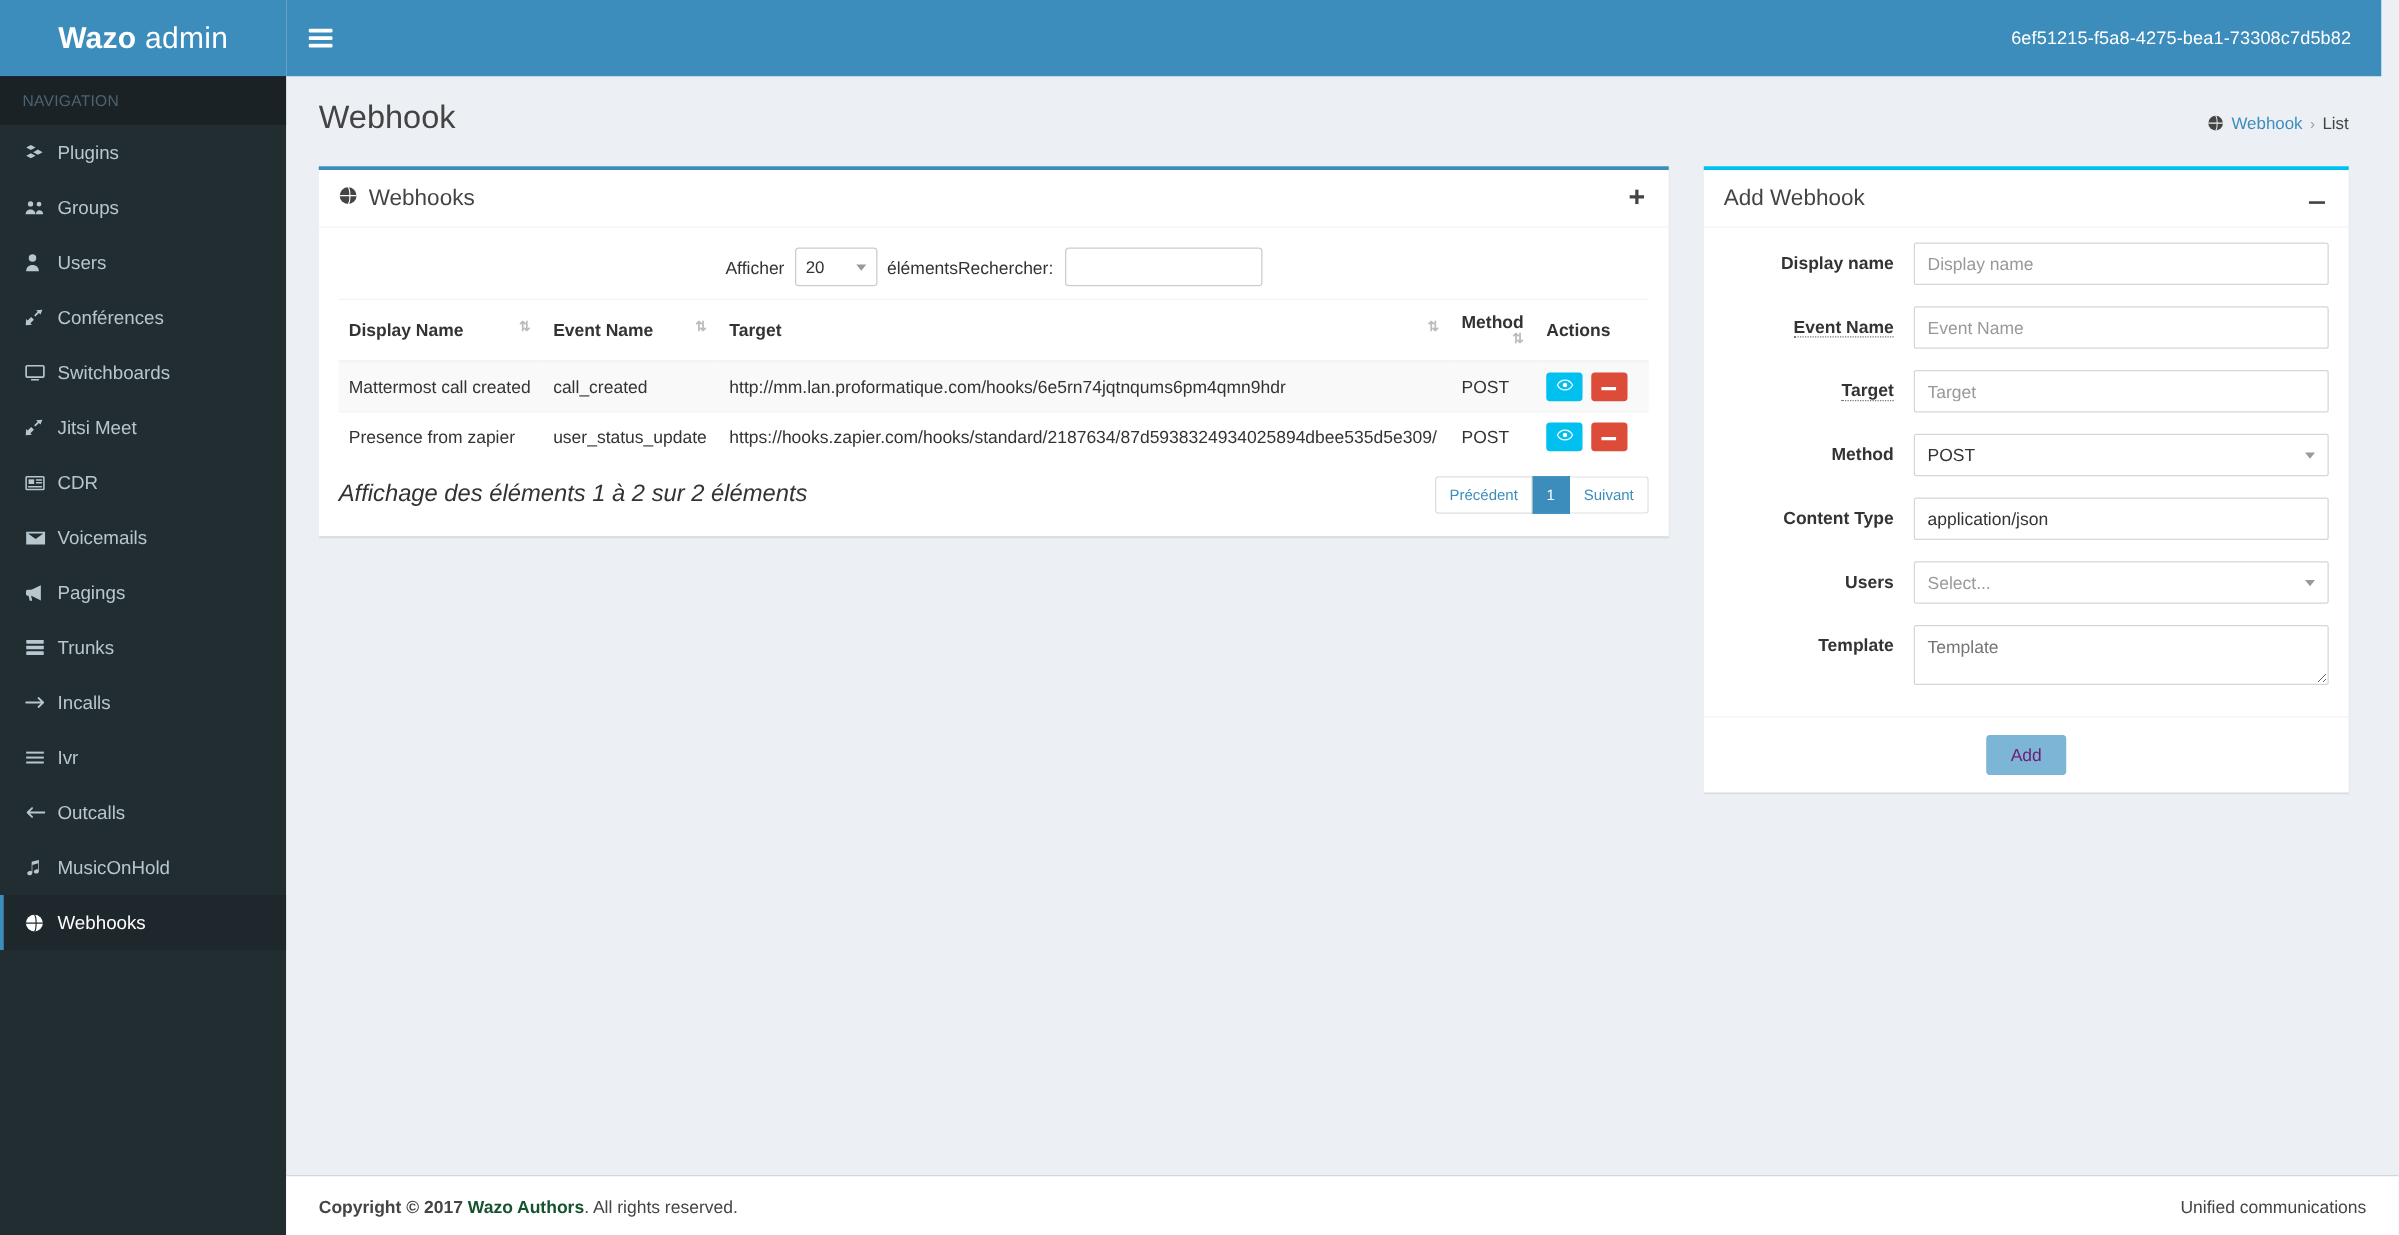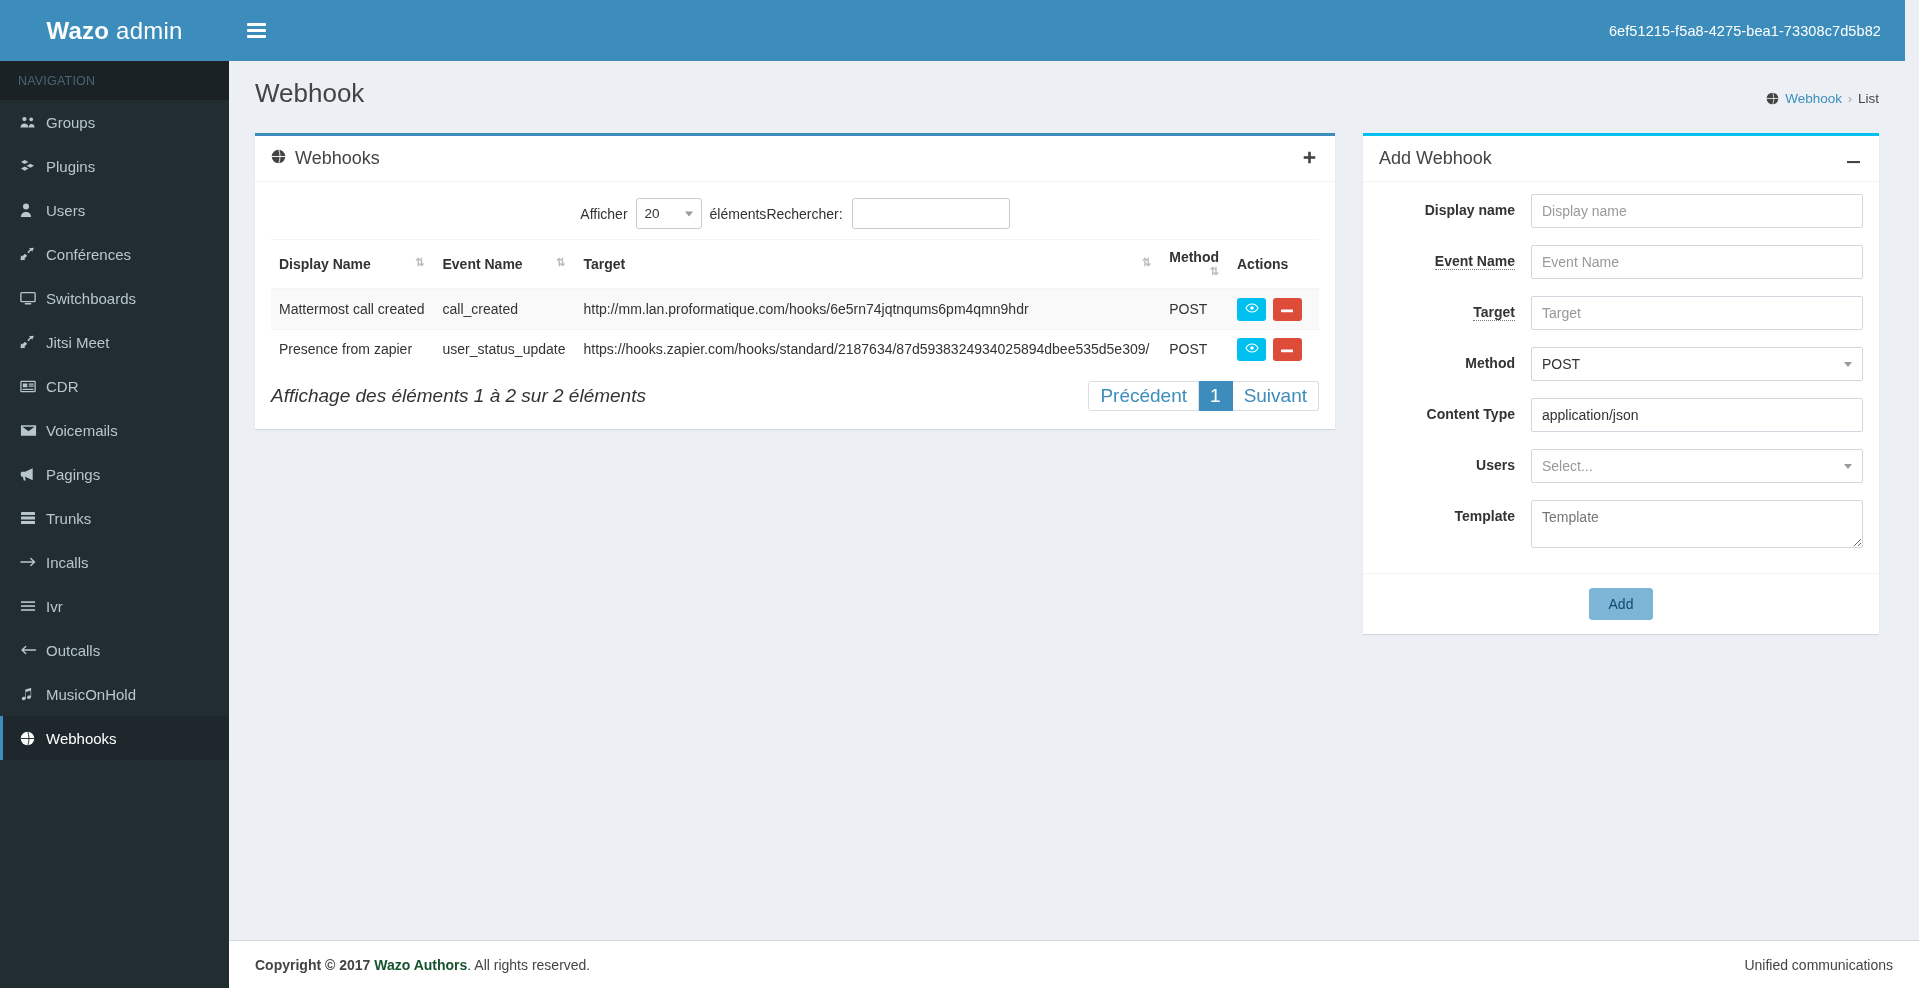--- a/index.html
+++ b/index.html
@@ -200,21 +200,21 @@
     display: flex; align-items: center; justify-content: space-between;
     padding: 12px 0 4px 0;
   }
   .dt-info { font-size: 19px; color: #333; font-style: italic; }
   .pagination { display: flex; }
   .pagination a {
     display: inline-flex; align-items: center; justify-content: center;
     height: 30px; padding: 0 11px;
     border: 1px solid #ddd; border-left: none;
     background: #fff; color: #3c8dbc;
-    font-size: 19px; cursor: pointer; text-decoration: none;
+    font-size: 12px; cursor: pointer; text-decoration: none;
   }
   .pagination a:first-child { border-left: 1px solid #ddd; border-radius: 3px 0 0 3px; }
   .pagination a:last-child { border-radius: 0 3px 3px 0; }
   .pagination a.active { background: #3c8dbc; border-color: #3c8dbc; color: #fff; }
 
   
   .form-row {
     display: flex; align-items: flex-start;
     margin-bottom: 17px;
   }
@@ -259,21 +259,21 @@
     padding: 8px 10px;
     font-size: 14px; font-family: inherit; color: #999;
     resize: vertical; outline: none; background: #fff;
   }
   .box-footer {
     border-top: 1px solid #f4f4f4;
     padding: 14px 16px;
     display: flex; justify-content: center;
   }
   .btn-primary {
-    background: #7cb5d6; border: 1px solid #7cb5d6; color: #0c4a6e;
+    background: #7cb5d6; border: 1px solid #7cb5d6; color: #701a75;
     padding: 7px 19px; border-radius: 3px;
     font-size: 14px; font-family: inherit; cursor: pointer;
   }
 
   
   .footer {
     position: absolute; left: 0; bottom: 0;
     width: 1690px; height: 48px;
     background: #fff; border-top: 1px solid #d2d6de;
     display: flex; align-items: center; justify-content: space-between;
@@ -292,36 +292,36 @@
   <aside class="sidebar">
     <div class="brand">
       <span class="b-strong">Wazo</span>
       <span class="b-light">admin</span>
     </div>
     <div class="nav-header">NAVIGATION</div>
     <ul class="nav">
 
       <li>
         <span class="ico">
+          <svg width="15" height="15" viewBox="0 0 16 16" fill="currentColor">
+              <path d="M5 1 1 3.2 5 5.4 9 3.2 5 1zM11 5 7 7.2l4 2.2 4-2.2L11 5zM5 8 1 10.2l4 2.2 4-2.2L5 8z"></path>
+            </svg>
+        </span>
+        <span class="lbl">Plugins</span>
+      </li>
+
+      <li>
+        <span class="ico">
           <svg width="16" height="15" viewBox="0 0 18 16" fill="currentColor">
               <circle cx="5" cy="4.2" r="2.4"></circle>
               <circle cx="12.6" cy="4.4" r="2.1"></circle>
               <path d="M.6 13.6c0-2.9 2-4.4 4.4-4.4s4.4 1.5 4.4 4.4H.6zM9.8 13.6c0-2.2 1.3-3.8 3-3.8 2 0 3.6 1.3 3.6 3.8H9.8z"></path>
             </svg>
         </span>
         <span class="lbl">Groups</span>
-      </li>
-
-      <li>
-        <span class="ico">
-          <svg width="15" height="15" viewBox="0 0 16 16" fill="currentColor">
-              <path d="M5 1 1 3.2 5 5.4 9 3.2 5 1zM11 5 7 7.2l4 2.2 4-2.2L11 5zM5 8 1 10.2l4 2.2 4-2.2L5 8z"></path>
-            </svg>
-        </span>
-        <span class="lbl">Plugins</span>
       </li>
 
       <li>
         <span class="ico">
           <svg width="12" height="15" viewBox="0 0 12 16" fill="currentColor">
               <circle cx="6" cy="3.7" r="3.2"></circle>
               <path d="M.6 15c0-3.4 2.4-5.3 5.4-5.3S11.4 11.6 11.4 15H.6z"></path>
             </svg>
         </span>
         <span class="lbl">Users</span>

